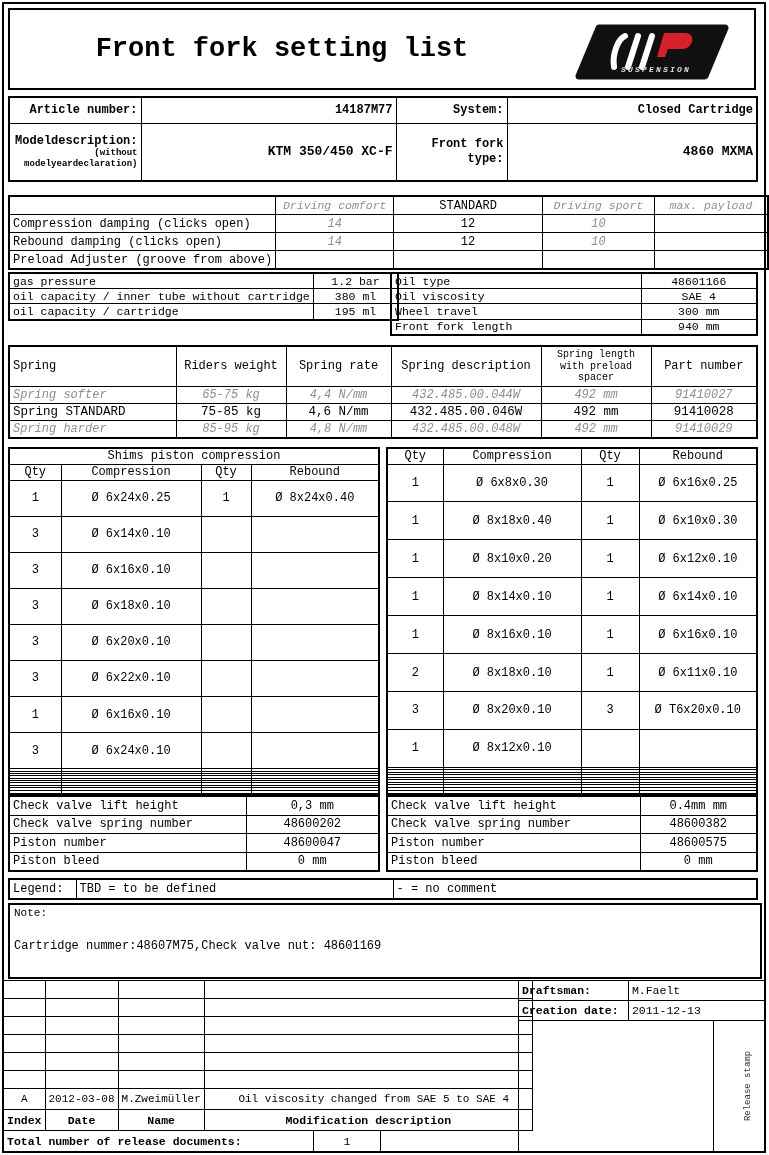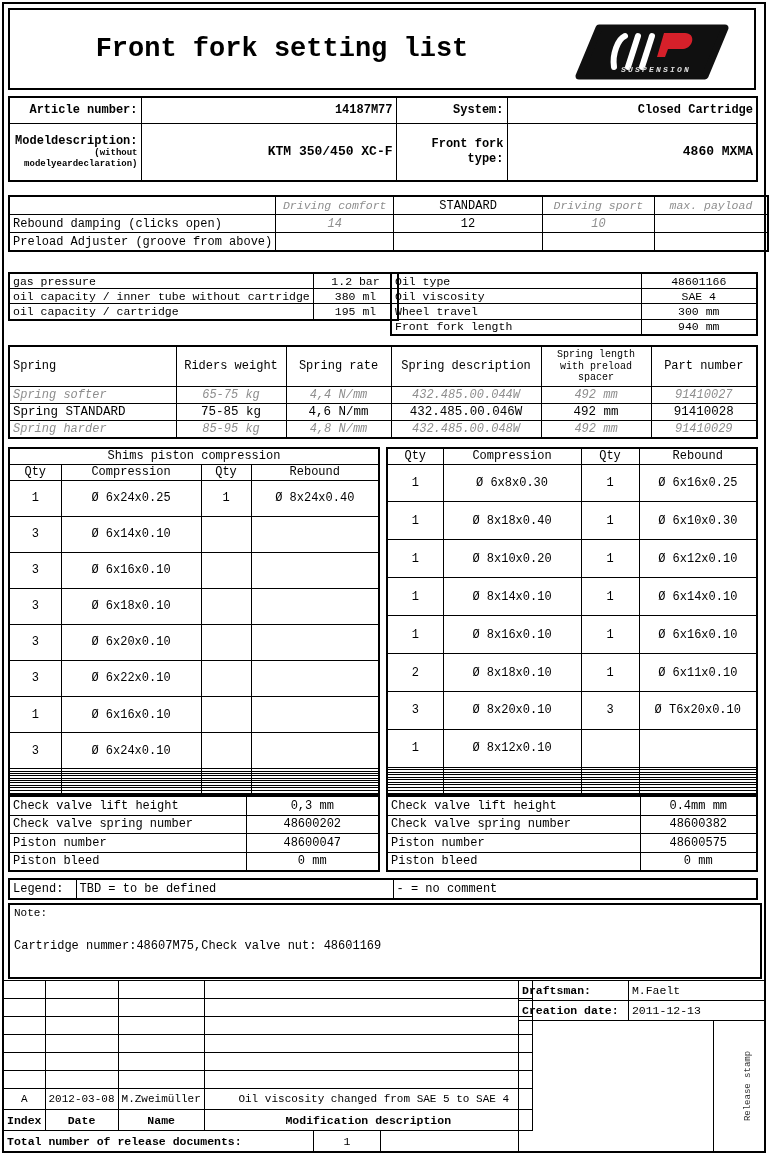--- a/index.html
+++ b/index.html
@@ -126,20 +126,27 @@
       </colgroup>
     <tbody>
         <tr>
       <td></td>
       <td class="ithead">Driving comfort</td>
       <td class="c">STANDARD</td>
       <td class="ithead">Driving sport</td>
       <td class="ithead">max. payload</td>
     </tr>
     <tr>
+      <td>Compression damping (clicks open)</td>
+      <td class="c muted">14</td>
+      <td class="c">12</td>
+      <td class="c muted">10</td>
+      <td class="c"></td>
+    </tr>
+    <tr>
       <td>Rebound damping (clicks open)</td>
       <td class="c muted">14</td>
       <td class="c">12</td>
       <td class="c muted">10</td>
       <td class="c"></td>
     </tr>
     <tr>
       <td>Preload Adjuster (groove from above)</td>
       <td class="c muted"></td>
       <td class="c"></td>

